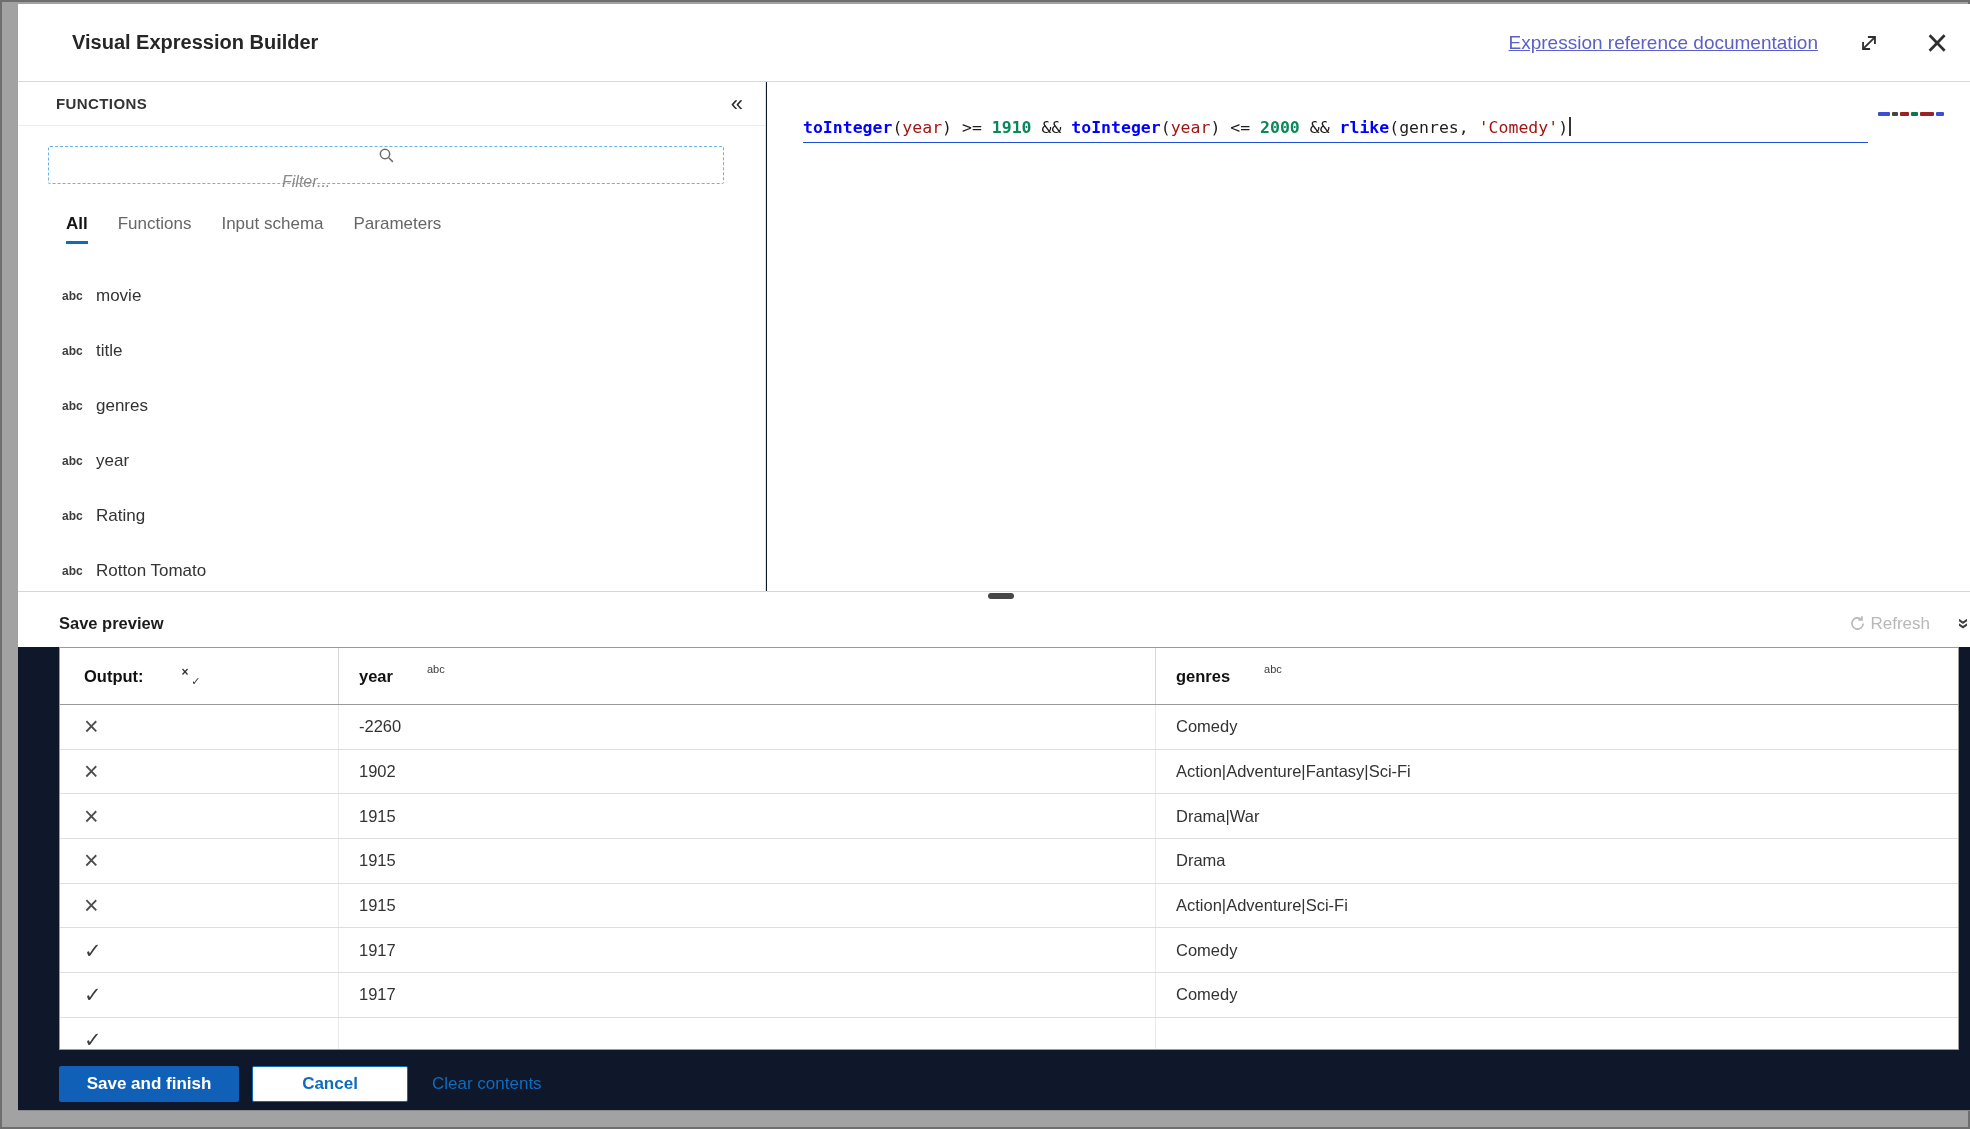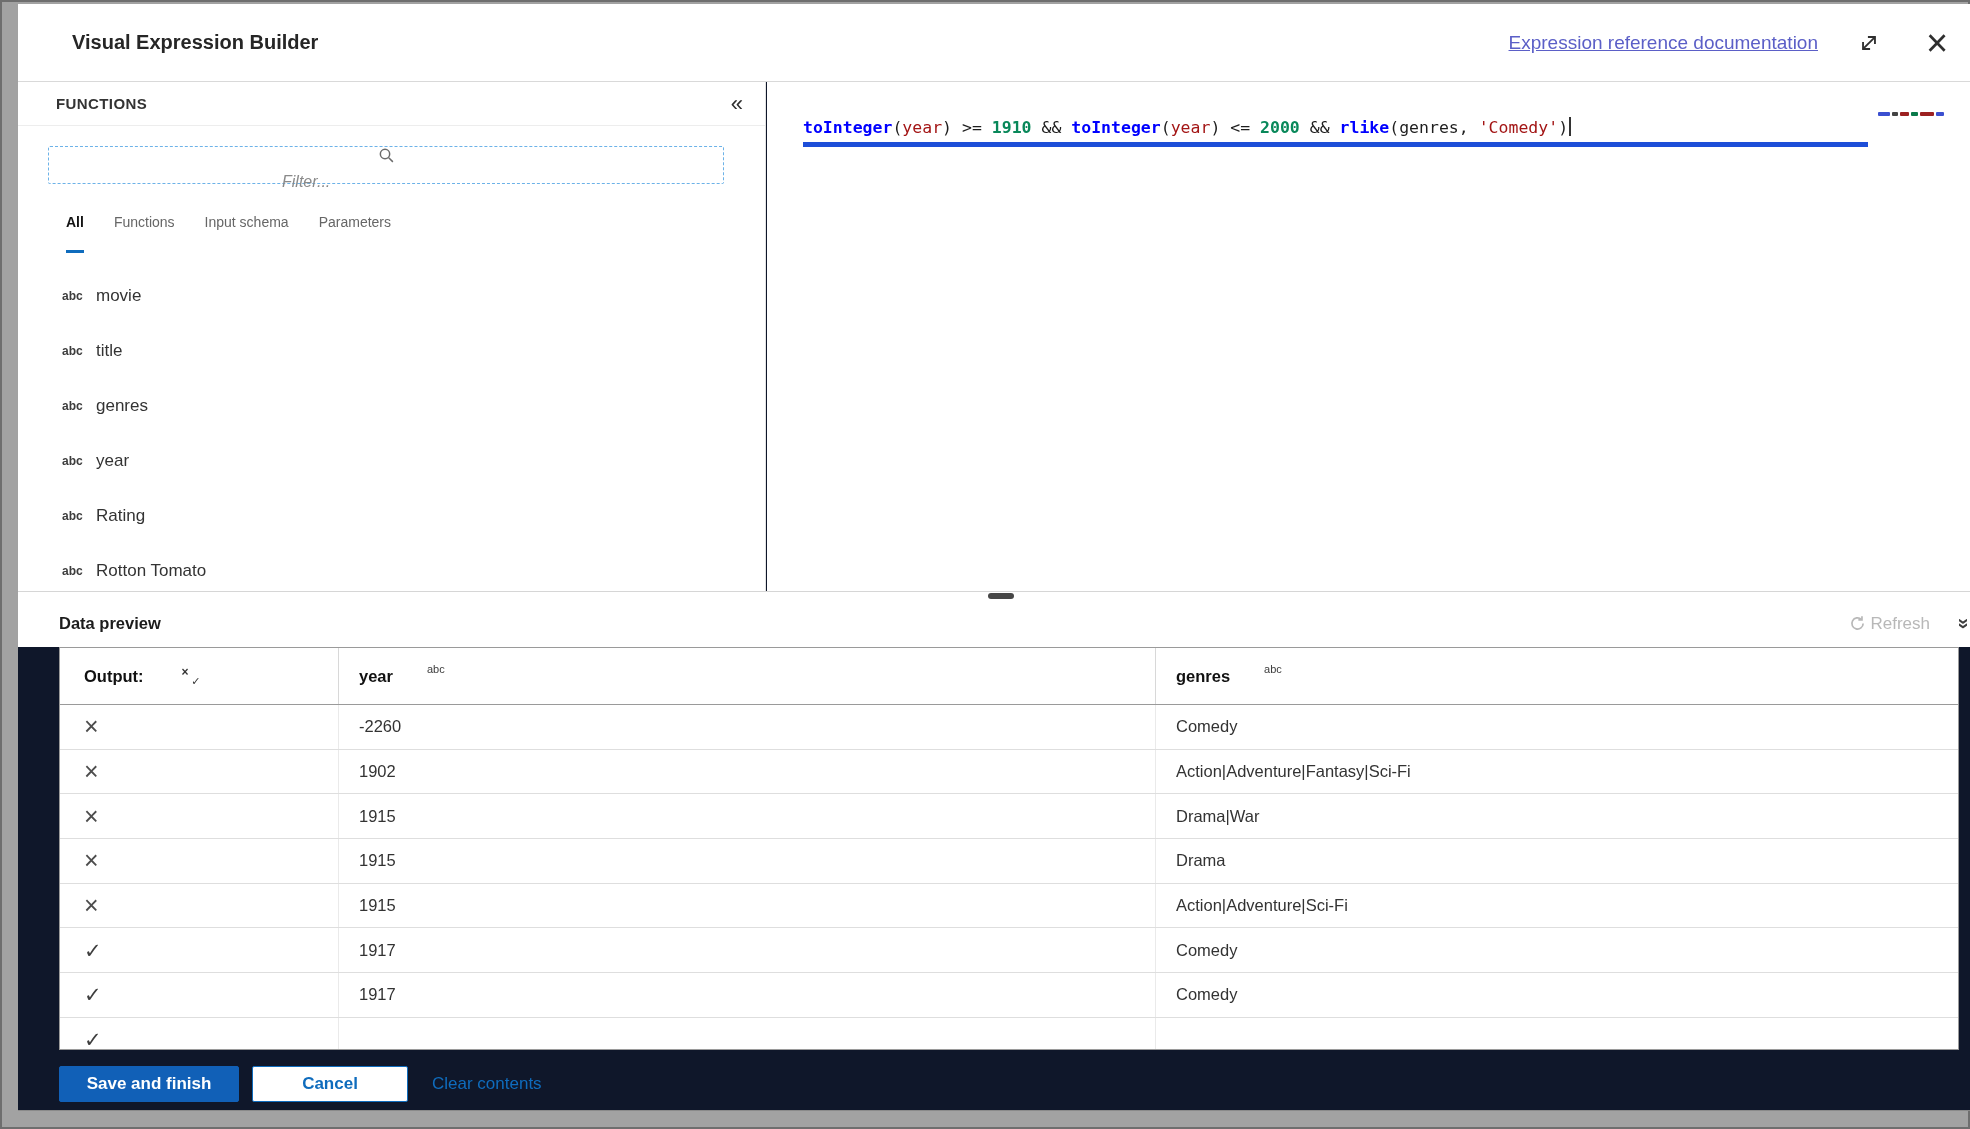--- a/index.html
+++ b/index.html
@@ -66,35 +66,35 @@
     flex-direction: column;
   }
   .filter-input {
     border: none; outline: none; flex: 1; height: 100%;
     font-family: "Liberation Sans", sans-serif;
     font-size: 16px; font-style: italic; color: #444; background: transparent;
   }
   .filter-input::placeholder { color: #8a8a8a; font-style: italic; }
 
   .tabs { position: absolute; top: 132px; left: 48px; display: flex; gap: 30px; }
-  .tab { font-size: 14px; color: #666; padding-bottom: 20px; cursor: pointer; border-bottom: 3px solid transparent; }
+  .tab { font-size: 17px; color: #666; padding-bottom: 7px; cursor: pointer; border-bottom: 3px solid transparent; }
   .tab.active { color: #141414; font-weight: 600; border-bottom: 3px solid var(--accent-blue, #0f6cbd); }
 
   .schema-list { position: absolute; top: 186px; left: 0; right: 0; }
   .schema-item { height: 55px; display: flex; align-items: center; padding-left: 44px; cursor: pointer; }
   .abc-badge { font-size: 12px; font-weight: 600; color: #3d3d3d; width: 34px; flex: none; }
   .schema-label { font-size: 17px; color: #333; }
 
   
   .editor { position: absolute; left: 749px; right: 0; top: 0; bottom: 0; background: #fff; cursor: text; }
   .code-line {
     position: absolute; left: 36px; top: 31px; right: 116px;
     font-family: "DejaVu Sans Mono", "Liberation Mono", monospace;
     font-size: 16.5px; line-height: 29px; white-space: pre;
-    border-bottom: 5px solid #1d4ed8;
+    border-bottom: 1px solid #1d4ed8;
     color: #1e1e1e;
   }
   .tk-function { color: var(--token-function, #0000ff); font-weight: 700; }
   .tk-column   { color: var(--token-column, #a31515); }
   .tk-number   { color: var(--token-number, #09885a); font-weight: 700; }
   .tk-string   { color: var(--token-string, #a31515); }
   .tk-operator, .tk-plain { color: #1e1e1e; }
   .caret { display: inline-block; width: 2px; height: 19px; background: #333; vertical-align: -3px; margin-left: 1px; }
 
   .minimap {
@@ -273,21 +273,21 @@
           <div class="overview-mark"></div>
         </div>
       </div>
     </div>
 
     <div class="splitter">
       <div class="splitter-handle"></div>
     </div>
 
     <div class="preview-bar">
-      <span class="preview-title">Data preview</span>
+      <span class="preview-title">Save preview</span>
       <div class="refresh">
         <span>
           <svg width="17" height="17" viewBox="0 0 16 16" fill="none" stroke="#b8b8b8" stroke-width="1.6">
             <path d="M13.3 8 A5.3 5.3 0 1 1 11.6 4.1"></path>
             <path d="M12.2 1.2 L12.2 4.6 L8.8 4.6" fill="none"></path>
           </svg>
         </span>
         <span>Refresh</span>
       </div>
       <div class="collapse-chevrons">

